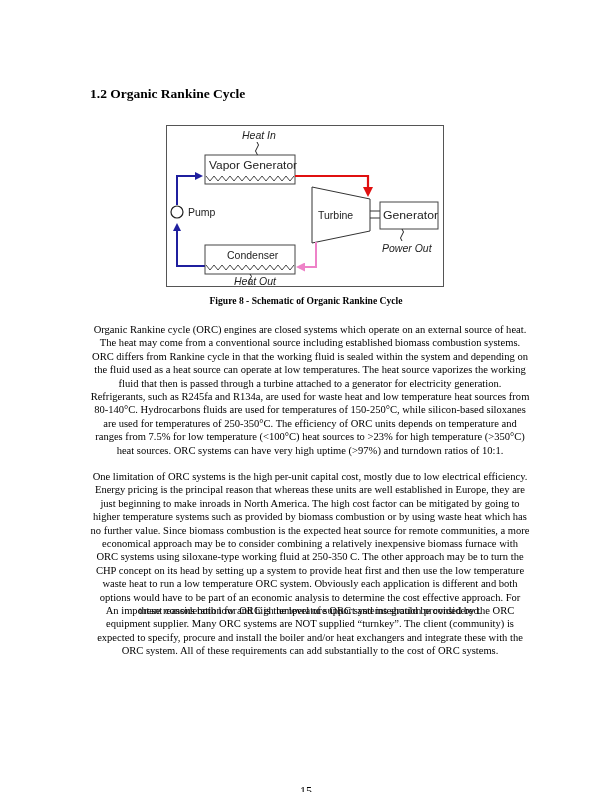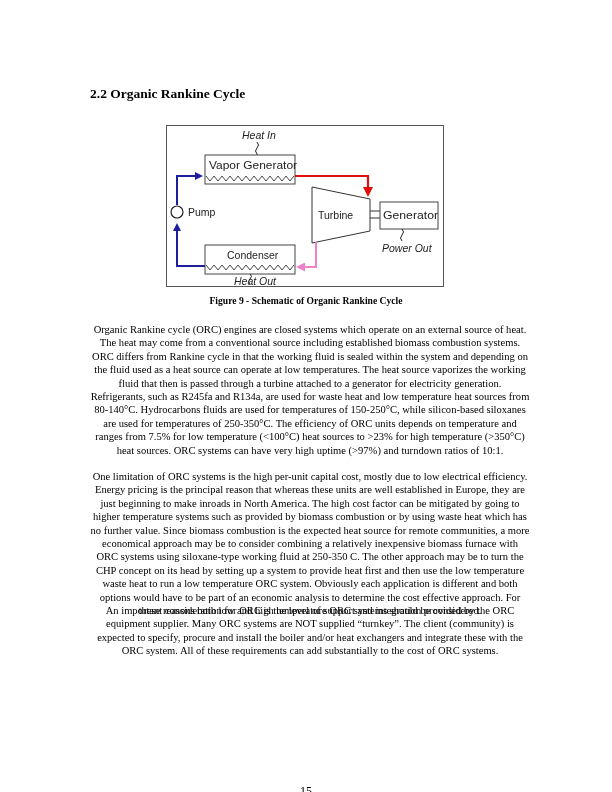--- a/index.html
+++ b/index.html
@@ -14,21 +14,21 @@
     .p1 { top: 323px; }
     .p2 { top: 470px; }
     .p3 { top: 604px; }
     .pagenum { position: absolute; left: 0; width: 612px; top: 744px; text-align: center; font-size: 12px; margin-top: 40px; }
     .svgtext { font-family: "Liberation Sans", "DejaVu Sans", sans-serif; font-size: 10.5px; fill: #222; }
     .svgital { font-family: "Liberation Sans", "DejaVu Sans", sans-serif; font-size: 10.5px; font-style: italic; fill: #222; }
   </style>
 </head>
 <body>
 
-<h2 class="heading">2.2 Organic Rankine Cycle</h2>
+<h2 class="heading">1.2 Organic Rankine Cycle</h2>
 
 <div class="figure">
   <svg width="278" height="162" viewBox="0 0 278 162" xmlns="http://www.w3.org/2000/svg">
     <defs>
       <marker id="arrBlue" markerWidth="8" markerHeight="8" refX="6" refY="4" orient="auto" markerUnits="userSpaceOnUse">
         <path d="M0,0 L8,4 L0,8 Z" fill="#1f1f9e"></path>
       </marker>
       <marker id="arrRed" markerWidth="10" markerHeight="10" refX="7" refY="5" orient="auto" markerUnits="userSpaceOnUse">
         <path d="M0,0 L10,5 L0,10 Z" fill="#e01010"></path>
       </marker>
@@ -69,19 +69,19 @@
     <polyline points="150,117 150,142 132,142" fill="none" stroke="#ee82c8" stroke-width="2" marker-end="url(#arrPink)"></polyline>
 
     <rect x="39" y="120" width="90" height="29" fill="#fff" stroke="#444" stroke-width="1"></rect>
     <text class="svgtext" x="61" y="134">Condenser</text>
     <polyline fill="none" stroke="#333" stroke-width="0.9" points="40,140 44,145 48,140 52,145 56,140 60,145 64,140 68,145 72,140 76,145 80,140 84,145 88,140 92,145 96,140 100,145 104,140 108,145 112,140 116,145 120,140 124,145 128,140"></polyline>
     <path d="M84,149 q3,2.5 0,5 q-3,2.5 0,5" fill="none" stroke="#222" stroke-width="1"></path>
     <text class="svgital" x="68" y="160">Heat Out</text>
   </svg>
 </div>
 
-<div class="caption">Figure 9 - Schematic of Organic Rankine Cycle</div>
+<div class="caption">Figure 8 - Schematic of Organic Rankine Cycle</div>
 
 <p class="para p1">Organic Rankine cycle (ORC) engines are closed systems which operate on an external source of heat. The heat may come from a conventional source including established biomass combustion systems. ORC differs from Rankine cycle in that the working fluid is sealed within the system and depending on the fluid used as a heat source can operate at low temperatures. The heat source vaporizes the working fluid that then is passed through a turbine attached to a generator for electricity generation. Refrigerants, such as R245fa and R134a, are used for waste heat and low temperature heat sources from 80-140°C. Hydrocarbons fluids are used for temperatures of 150-250°C, while silicon-based siloxanes are used for temperatures of 250-350°C. The efficiency of ORC units depends on temperature and ranges from 7.5% for low temperature (&lt;100°C) heat sources to &gt;23% for high temperature (&gt;350°C) heat sources. ORC systems can have very high uptime (&gt;97%) and turndown ratios of 10:1.</p>
 <p class="para p2">One limitation of ORC systems is the high per-unit capital cost, mostly due to low electrical efficiency. Energy pricing is the principal reason that whereas these units are well established in Europe, they are just beginning to make inroads in North America. The high cost factor can be mitigated by going to higher temperature systems such as provided by biomass combustion or by using waste heat which has no further value. Since biomass combustion is the expected heat source for remote communities, a more economical approach may be to consider combining a relatively inexpensive biomass furnace with ORC systems using siloxane-type working fluid at 250-350 C. The other approach may be to turn the CHP concept on its head by setting up a system to provide heat first and then use the low temperature waste heat to run a low temperature ORC system. Obviously each application is different and both options would have to be part of an economic analysis to determine the cost effective approach. For these reasons both low and high temperature ORC systems should be considered.</p>
 <p class="para p3">An important consideration for ORC is the level of support and integration provided by the ORC equipment supplier. Many ORC systems are NOT supplied “turnkey”. The client (community) is expected to specify, procure and install the boiler and/or heat exchangers and integrate these with the ORC system. All of these requirements can add substantially to the cost of ORC systems.</p>
 
 <div class="pagenum">15</div>
 
 </body></html>

